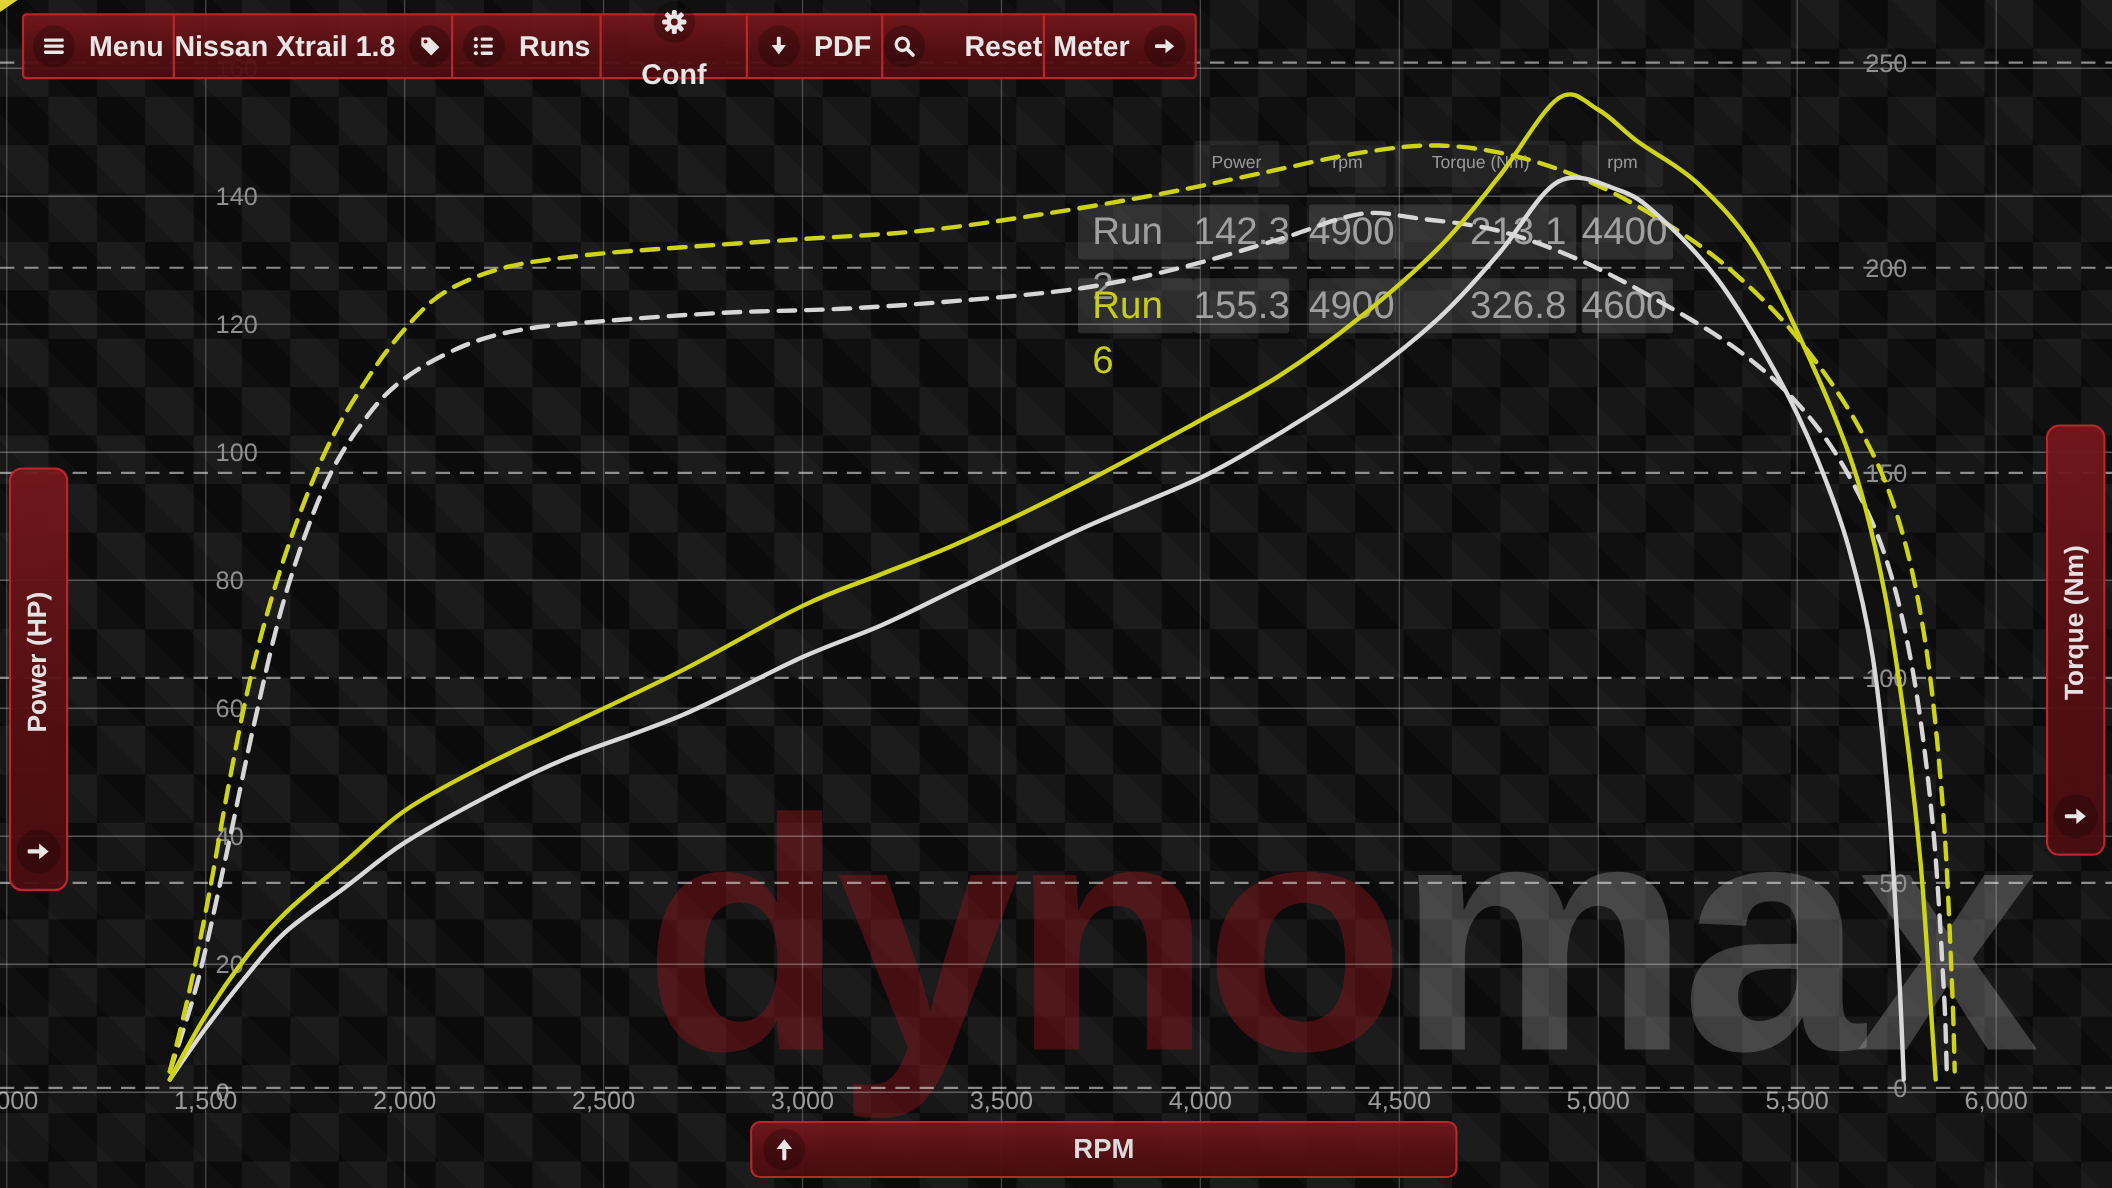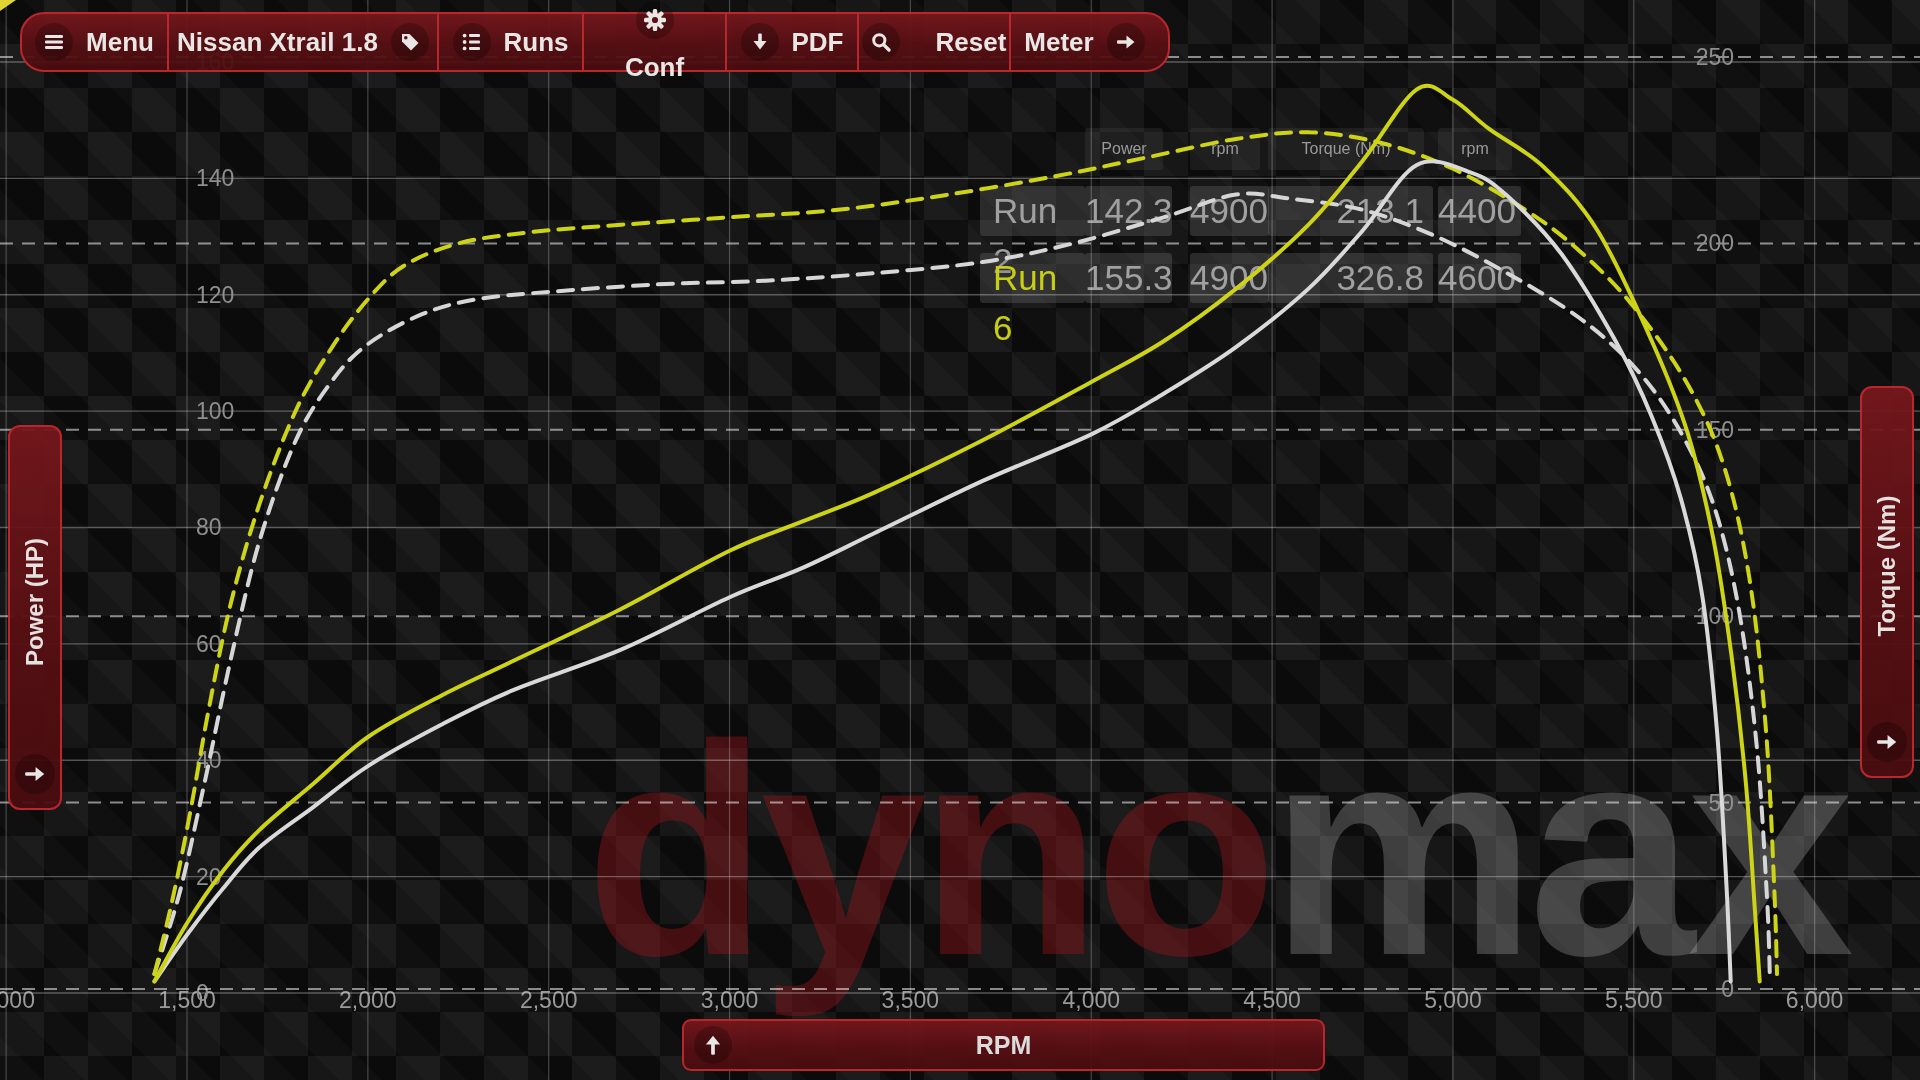--- a/index.html
+++ b/index.html
@@ -31,22 +31,22 @@
   #plot text{font-family:"Liberation Sans","DejaVu Sans",sans-serif;}
   .vgrid{stroke:rgba(235,235,235,0.26);stroke-width:1.2;}
   .hgrid{stroke:rgba(235,235,235,0.33);stroke-width:1.3;}
   .dgrid{stroke:rgba(242,242,242,0.55);stroke-width:2;stroke-dasharray:13 9;}
   .xtick{fill:#9a9a9a;font-size:23px;text-anchor:middle;dominant-baseline:central;}
   .ytickL{fill:#8f8f8f;font-size:23px;text-anchor:start;dominant-baseline:central;}
   .ytickR{fill:#8f8f8f;font-size:23px;text-anchor:end;dominant-baseline:central;}
   
   .red-chrome{background:linear-gradient(180deg, rgba(118,23,28,0.94) 0%, rgba(88,15,19,0.94) 55%, rgba(74,12,15,0.94) 100%);
     border:2px solid #b9272c;box-sizing:border-box;}
-  #toolbar{position:absolute;left:20px;top:12px;width:1150px;height:60px;z-index:5;
-    border-radius:24px;display:flex;align-items:stretch;}
+  #toolbar{position:absolute;left:20px;top:12px;width:1068px;height:60px;z-index:5;
+    border-radius:4px;display:flex;align-items:stretch;}
   .tb-seg{display:flex;align-items:center;justify-content:center;gap:13px;
     border-right:2px solid #b9272c;box-sizing:border-box;cursor:pointer;}
   .tb-seg:last-child{border-right:none;}
   .tb-label{color:#e9e6e6;font-size:26px;font-weight:bold;white-space:nowrap;}
   .badge{width:38px;height:38px;border-radius:50%;background:rgba(0,0,0,0.24);
     display:flex;align-items:center;justify-content:center;flex:0 0 auto;}
   .badge svg{display:block;}
   .side-tab{position:absolute;width:54px;z-index:5;border-radius:12px;}
   #tab-left{left:8px;top:425px;height:385px;}
   #tab-right{left:1860px;top:386px;height:392px;}

